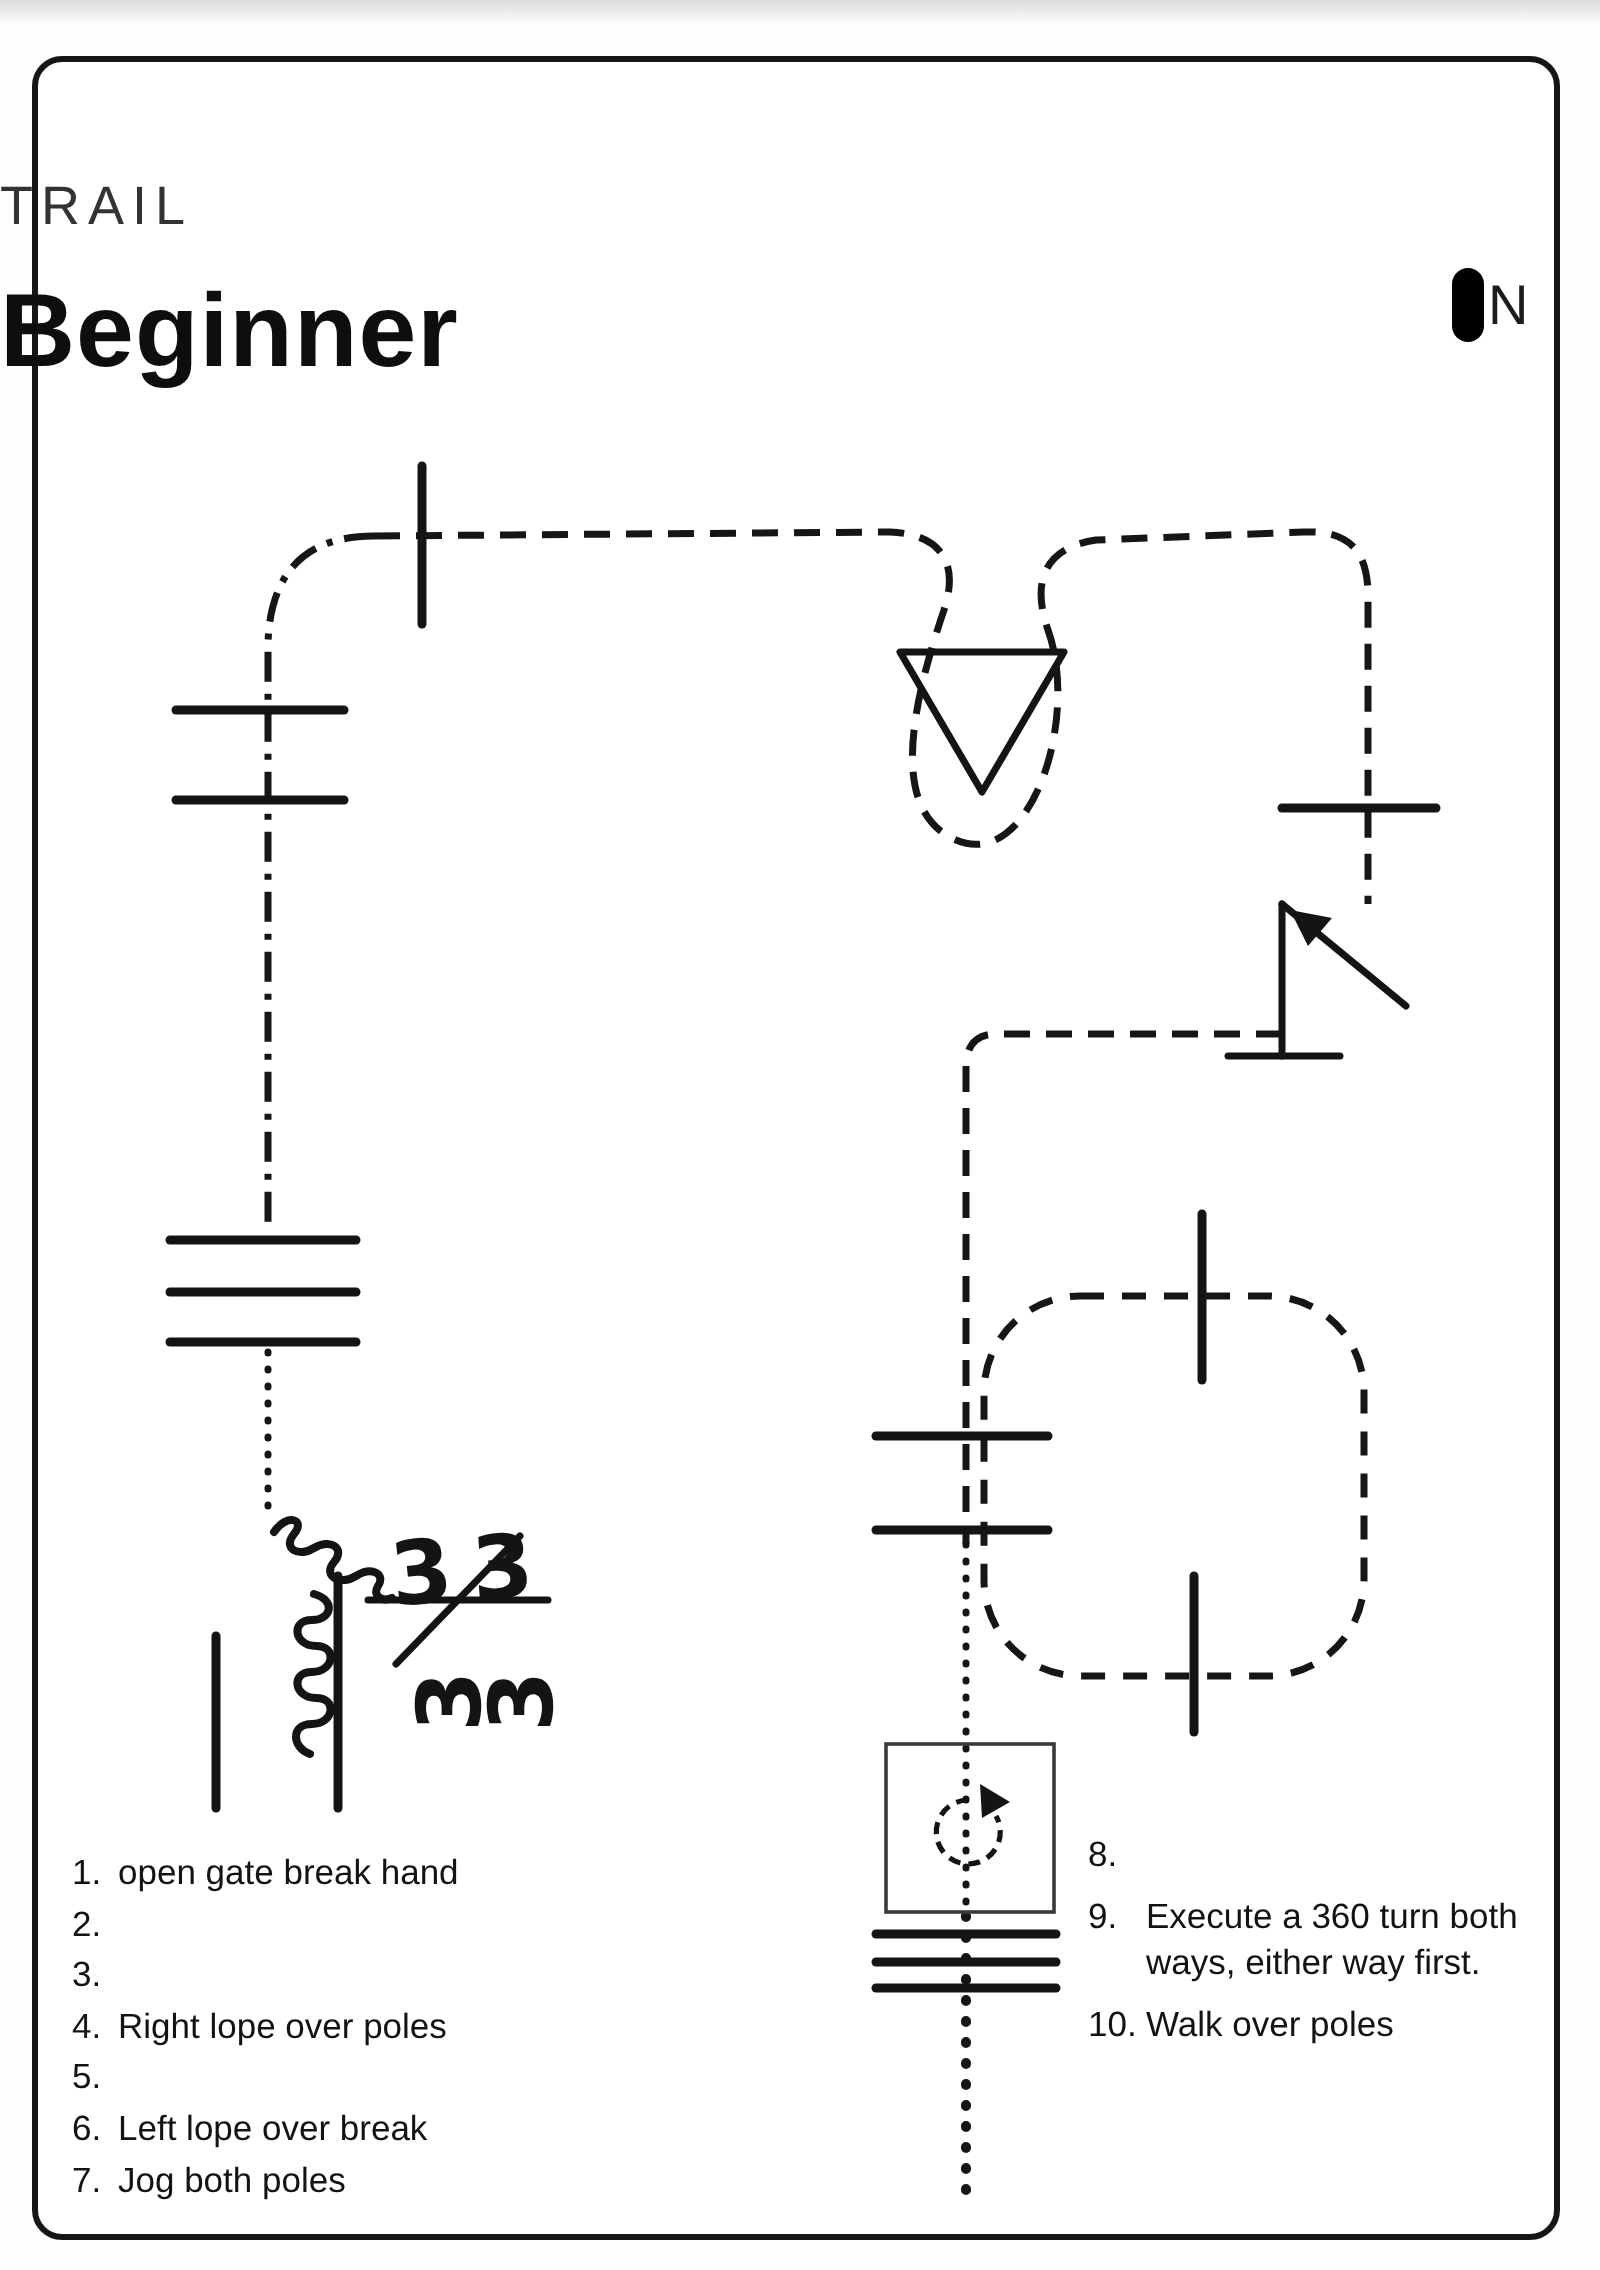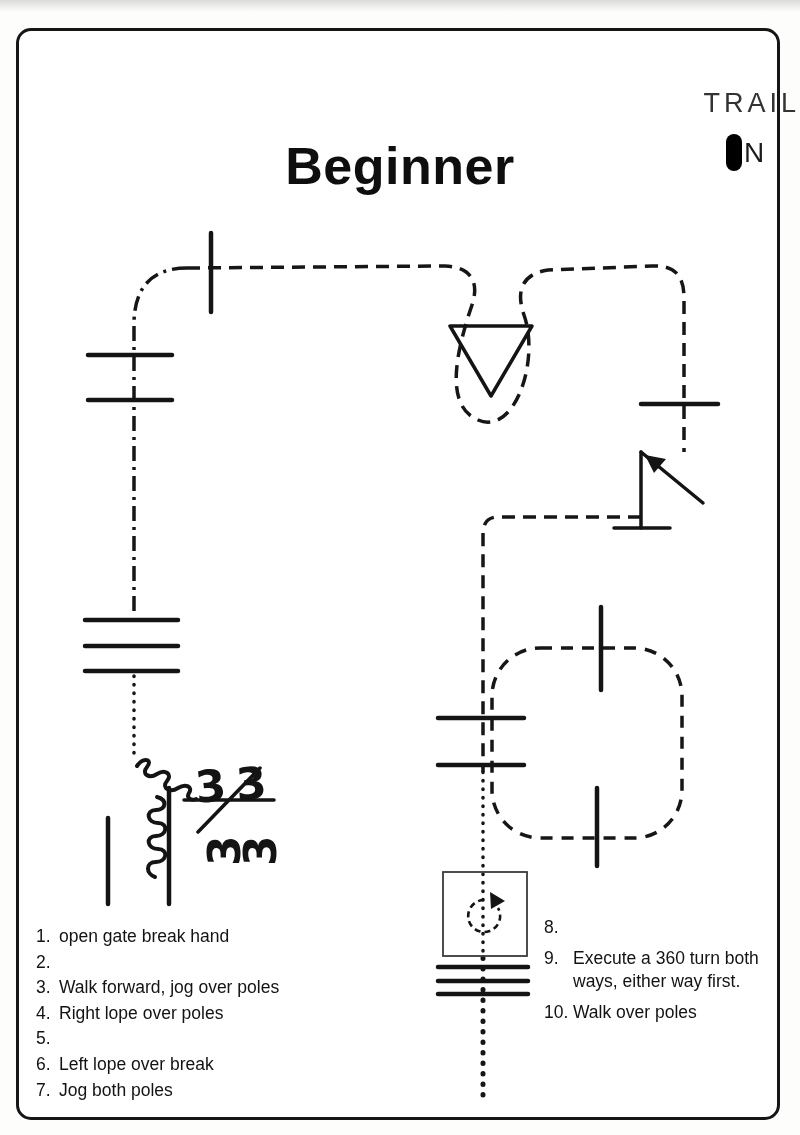--- a/index.html
+++ b/index.html
@@ -2,23 +2,23 @@
 <html><head>
 <meta charset="utf-8">
 <style>
   html,body{margin:0;padding:0;background:#fbfbfa;}
   #app{position:relative;width:800px;height:1135px;overflow:hidden;
        font-family:"Liberation Sans",sans-serif;background:#fdfdfc;}
   .scan-shade{position:absolute;top:0;left:0;right:0;height:12px;
        background:linear-gradient(#bfbfbf,rgba(255,255,255,0));opacity:.55;}
   .frame{position:absolute;left:16px;top:28px;width:758px;height:1086px;
        border:3.5px solid #161616;border-radius:15px;background:#ffffff;}
-  .title{position:absolute;top:88px;left:0;width:100%;text-align:right;
+  .title{position:absolute;top:88px;left:0;width:100%;text-align:left;
        font-size:27px;letter-spacing:4px;color:#333;font-weight:500;}
-  .subtitle{position:absolute;top:136px;left:0;width:100%;text-align:center;
+  .subtitle{position:absolute;top:136px;left:0;width:100%;
        font-size:52px;font-weight:800;color:#0e0e0e;letter-spacing:.5px;}
   .compass{position:absolute;top:134px;left:726px;display:flex;align-items:center;gap:2px;}
   .needle{width:16px;height:37px;border-radius:9px;background:#000;}
   .compass-n{font-size:28px;color:#1c1c1c;}
   svg.course{position:absolute;left:0;top:0;width:800px;height:1135px;}
   .ins{position:absolute;color:#131313;}
   .ins ol{list-style:none;margin:0;padding:0;}
   .ins li{display:flex;}
   .num{flex:0 0 auto;}
   .left-ins{left:36px;top:924px;width:412px;font-size:17.5px;}
@@ -122,21 +122,20 @@
     <ol>
       <li>
           <span class="num">1.</span>
           <span>open gate break hand</span>
         </li>
       <li>
           <span class="num">2.</span>
         </li>
       <li>
           <span class="num">3.</span>
-          <span>Walk forward, jog over poles</span>
         </li>
       <li>
           <span class="num">4.</span>
           <span>Right lope over poles</span>
         </li>
       <li>
           <span class="num">5.</span>
         </li>
       <li>
           <span class="num">6.</span>

